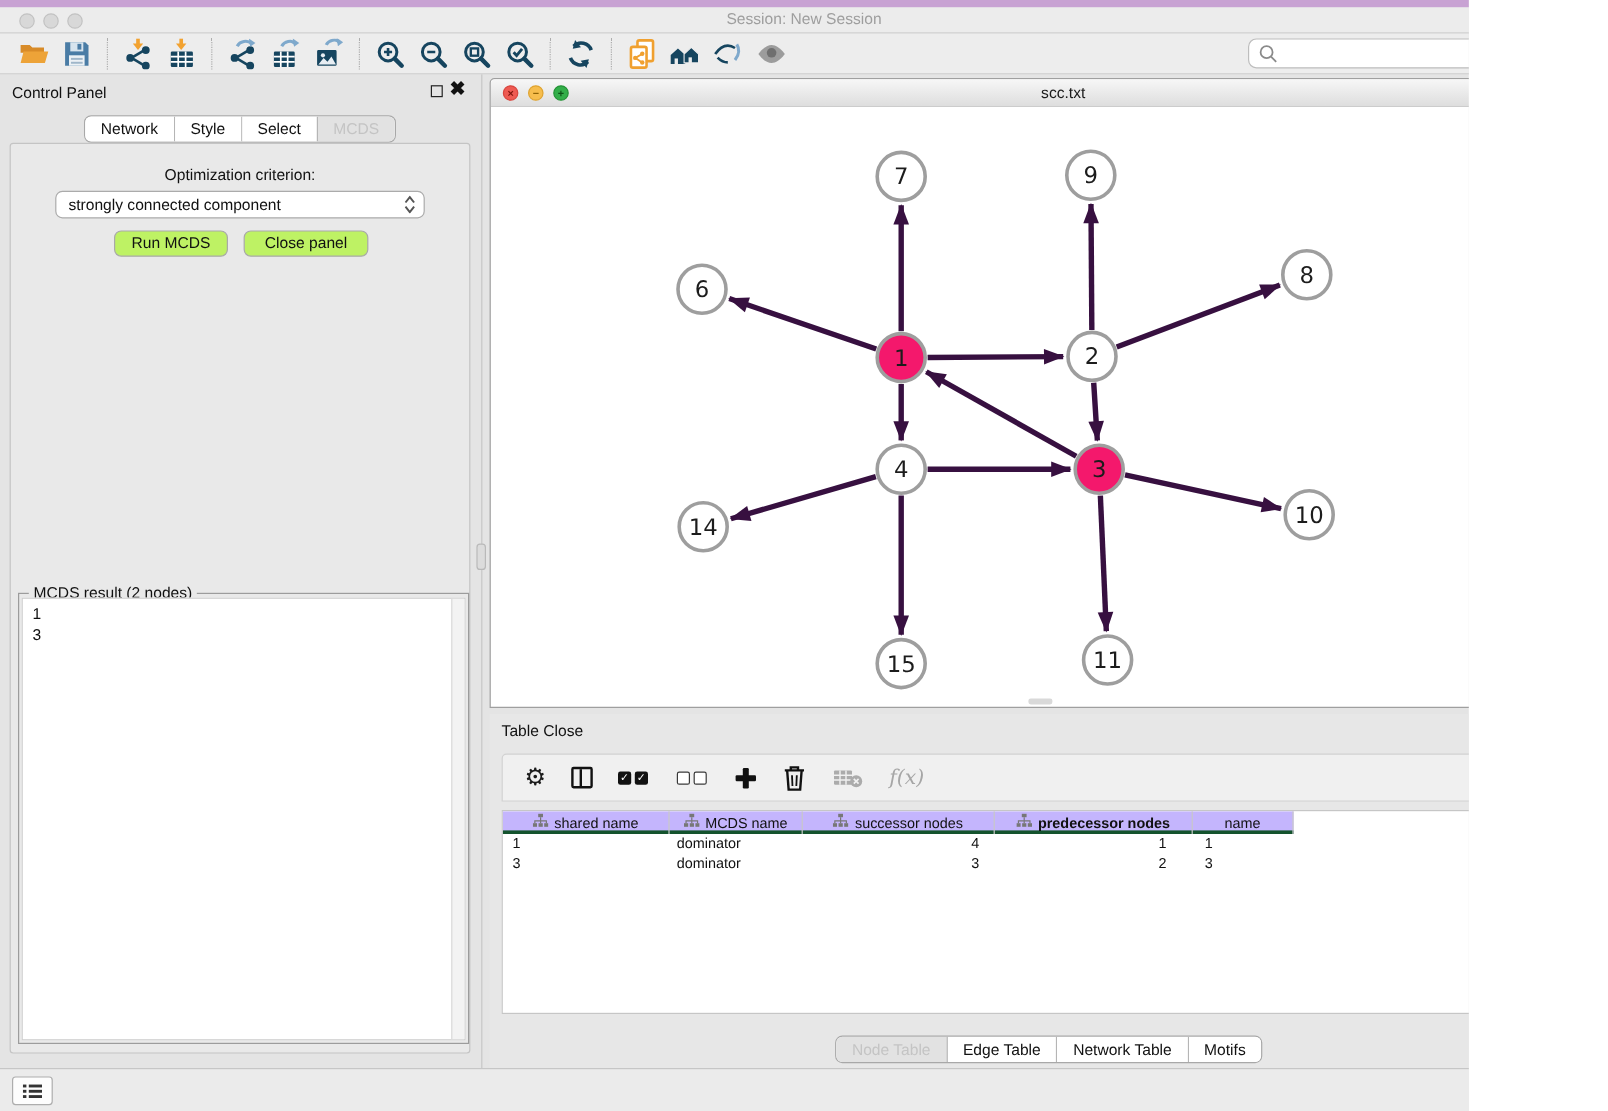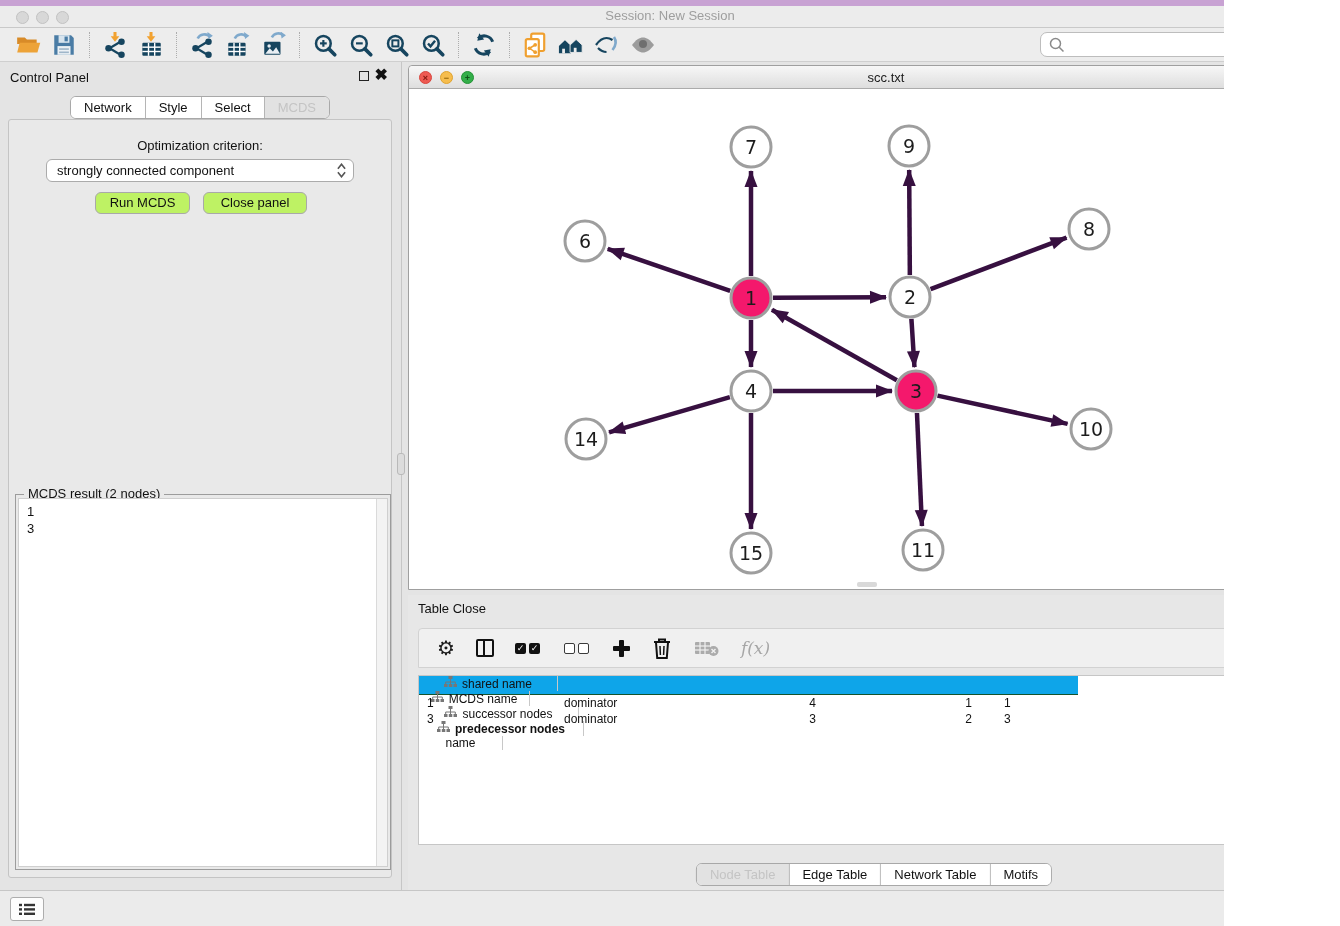--- a/index.html
+++ b/index.html
@@ -75,21 +75,21 @@
   .cb { width:11px; height:11px; border-radius:2px; display:inline-block; margin-right:3px; }
   .cb.on { background:#111; color:#FFF; font-size:9px; line-height:11px; text-align:center; }
   .cb.off { background:#FFF; border:1.6px solid #3A3A3A; }
   .plus-icon { position:relative; width:17px; height:17px; }
   .plus-icon::before { content:""; position:absolute; left:0; top:6.5px; width:17px; height:4.5px; background:#111; border-radius:1px; }
   .plus-icon::after { content:""; position:absolute; left:6.5px; top:0; width:4.5px; height:17px; background:#111; border-radius:1px; }
   .fx { font-family:"DejaVu Serif", serif; font-style:italic; font-size:17px; color:#A6A6A6; }
 
   .tp-grid { position:absolute; left:10px; top:80px; width:912px; height:170px; background:#FFF; border:1px solid #C6C6C6; overflow:hidden; }
   .tp-grid-scroll { position:absolute; right:0; top:0; width:12px; height:100%; background:#F3F3F3; border-left:1px solid #DADADA; }
-  .thead { display:flex; height:19px; border-bottom:1px solid #14532d; background:#0ea5e9; width:659px;flex-direction:column; }
+  .thead { display:flex; height:19px; border-bottom:3px solid #14532d; background:#c4b5fd; width:659px; }
   .th { display:flex; align-items:center; justify-content:center; gap:5px; border-right:1px solid #C8C8C8; font-size:12px; color:#111; height:19px; }
   .tr { display:flex; height:16px; }
   .td { font-size:12px; color:#111; height:16px; line-height:16px; white-space:nowrap; overflow:hidden; }
   #tp-tabs { position:absolute; left:50%; top:268px; transform:translateX(-50%); }
   .tabgroup .tab.tp { font-weight:normal; }
 
   
   .status-bar { position:absolute; left:0; top:890px; width:1340px; height:36px; background:#EBEBEB; border-top:1px solid #C6C6C6; }
   .sb-left-btn { position:absolute; left:10px; top:6px; width:34px; height:24px; background:#FDFDFD; border:1px solid #ADADAD; border-radius:3px; display:flex; align-items:center; justify-content:center; }
   .sb-mem-btn { position:absolute; right:10px; top:6px; height:24px; padding:0 10px; background:#FDFDFD; border:1px solid #ADADAD; border-radius:3px; display:flex; align-items:center; gap:6px; font-size:12px; }

